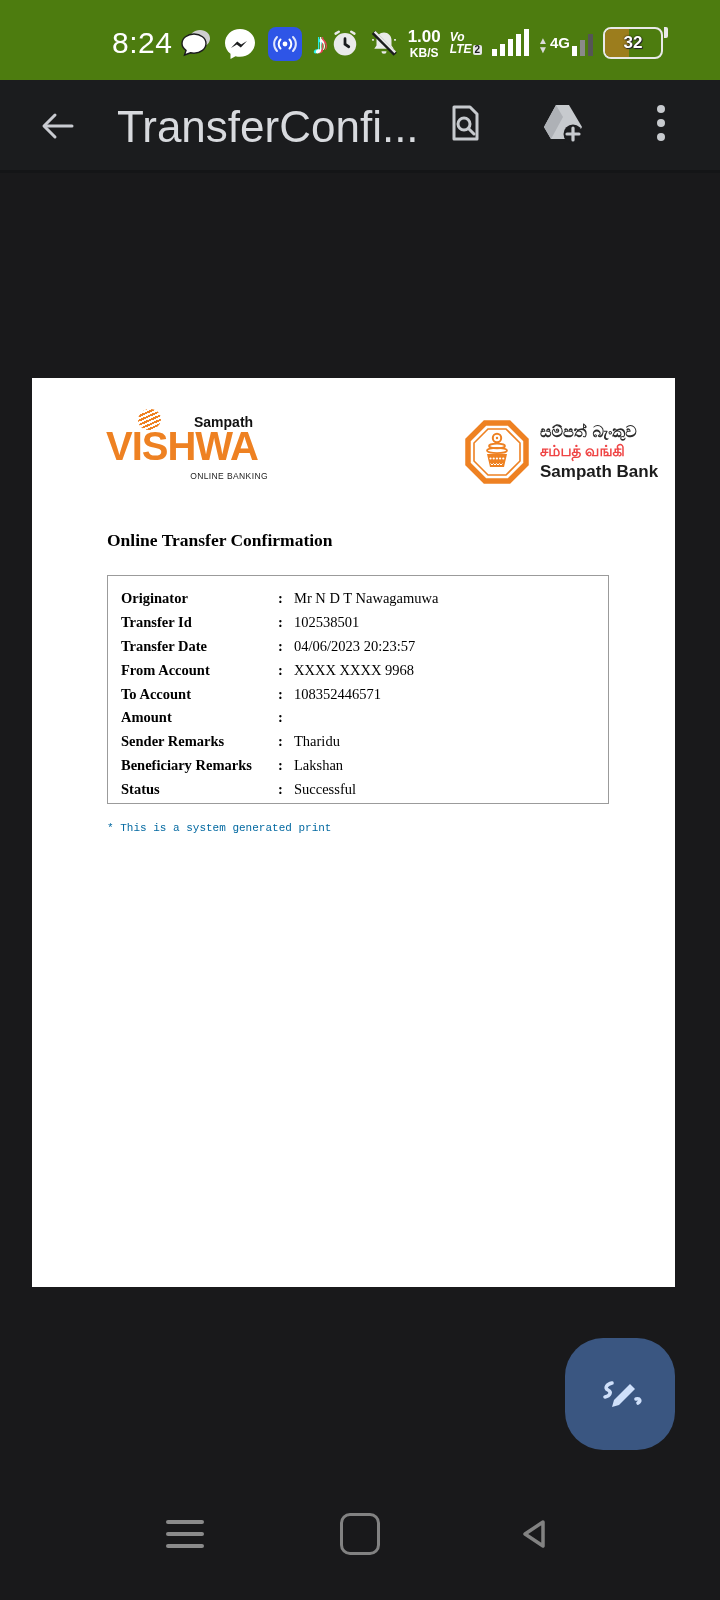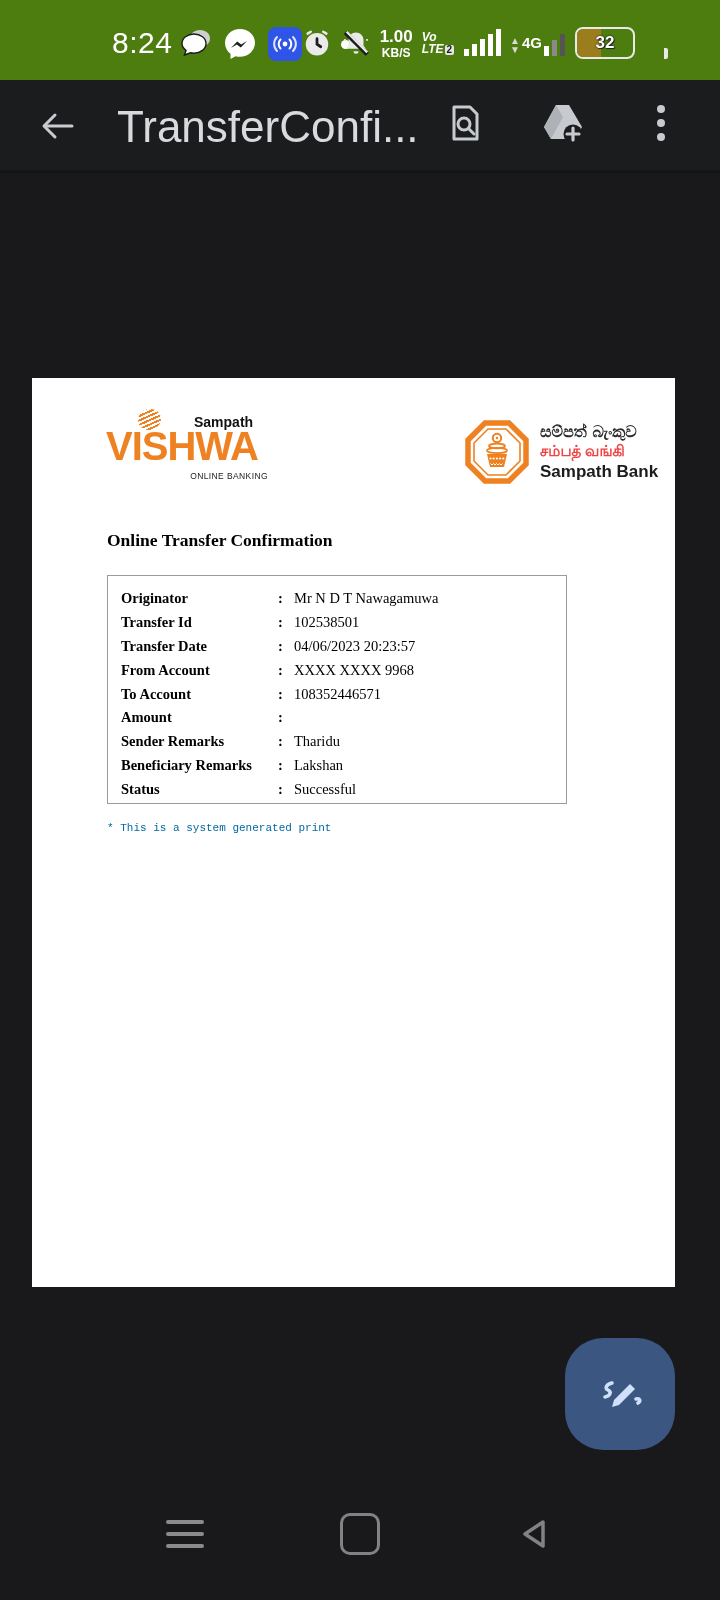--- a/index.html
+++ b/index.html
@@ -58,21 +58,21 @@
   .vishwa .tagline{position:absolute;right:-2px;top:57px;font-family:"Liberation Sans",sans-serif;
     font-size:8.5px;color:#222;letter-spacing:.4px;}
   
   .bank-logo{position:absolute;left:433px;top:42px;display:flex;align-items:center;gap:11px;}
   .bank-text{display:flex;flex-direction:column;line-height:1.25;}
   .bank-text .si{font-size:16px;font-weight:700;color:#2c2c2c;font-family:"DejaVu Sans",sans-serif;}
   .bank-text .ta{font-size:15px;font-weight:700;color:#ef4444;font-family:Liberation Serif, serif;}
   .bank-text .en{font-size:17px;font-weight:700;color:#1c1c1c;font-family:"Liberation Sans",sans-serif;}
   
   .doc-title{position:absolute;left:75px;top:152px;font-size:17.5px;font-weight:700;}
-  .detail-box{position:absolute;left:75px;top:197px;width:460px;height:229px;
+  .detail-box{position:absolute;left:75px;top:197px;width:502px;height:229px;
     border:1px solid #9b9b9b;box-sizing:border-box;padding-top:11px;}
   .detail-row{display:grid;grid-template-columns:157px 16px auto;padding-left:13px;
     height:23.8px;align-items:center;font-size:14.5px;}
   .detail-row .lbl{font-weight:700;}
   .detail-row .sep{font-weight:700;}
   .footnote{position:absolute;left:75px;top:444px;font-size:11px;color:#0369a1;font-family:Liberation Mono, monospace;}
   
   .fab{position:absolute;left:565px;top:1338px;width:110px;height:112px;border-radius:38px;
     background:#3a5681;display:flex;align-items:center;justify-content:center;}
   
@@ -155,21 +155,21 @@
     </span>
     <span class="net4g">
       <span class="arrows">▲<br>▼</span>
       <span class="g">4G</span>
       <svg width="22" height="30" viewBox="0 0 22 30">
         <rect x="0" y="18" width="5" height="10" fill="#fff"></rect>
         <rect x="8" y="12" width="5" height="16" fill="#8a8a8a"></rect>
         <rect x="16" y="6" width="5" height="22" fill="#555"></rect>
       </svg>
     </span>
-    <span style="display:flex;align-items:flex-end;gap:28px;">
+    <span style="display:flex;align-items:flex-start;">
       <span class="battery">
         <span class="fill"></span>
         <span class="pct">32</span>
       </span>
       <span class="battery-nub" style="margin-left:1px;"></span>
     </span>
   </div>
 </div>
 
 <div class="app-bar"></div>

